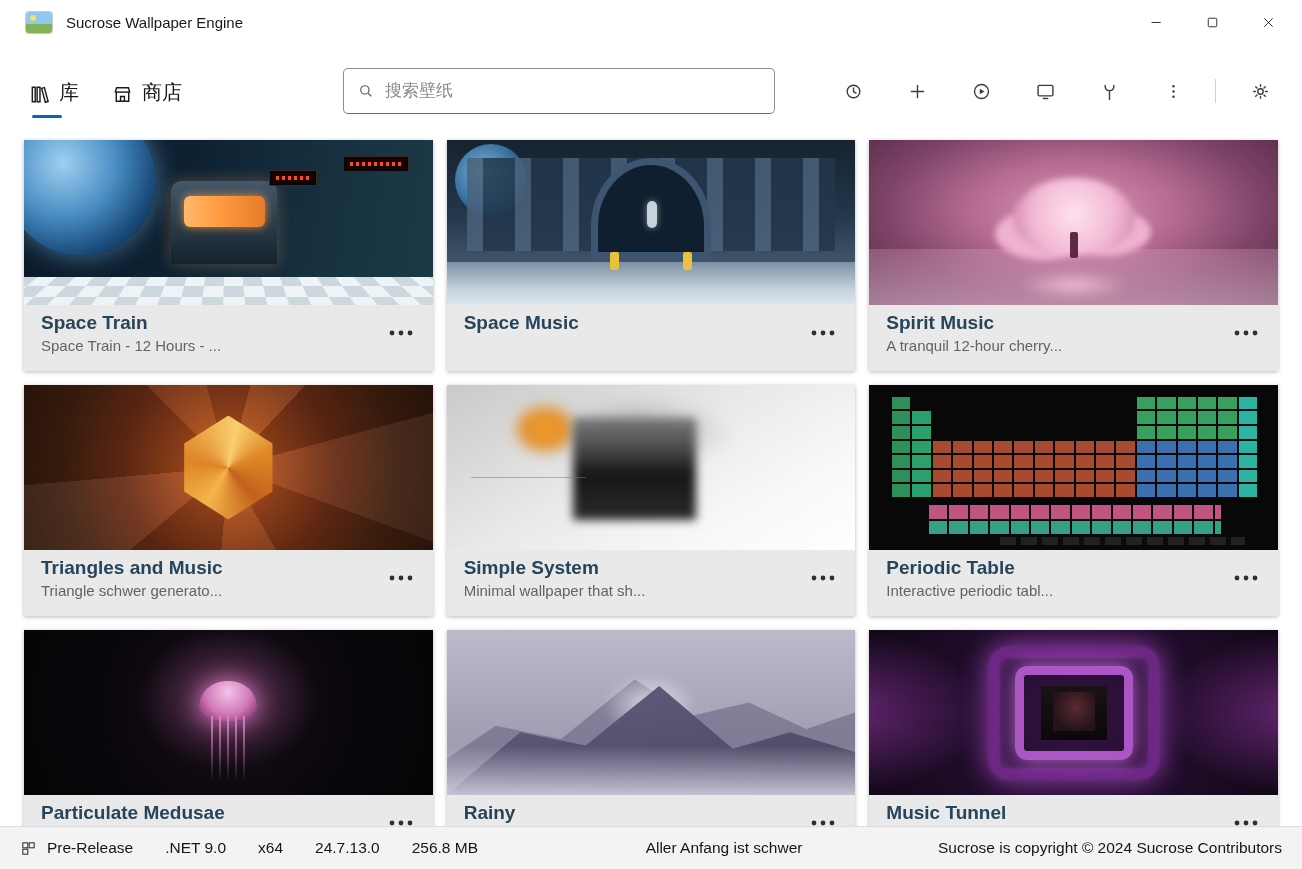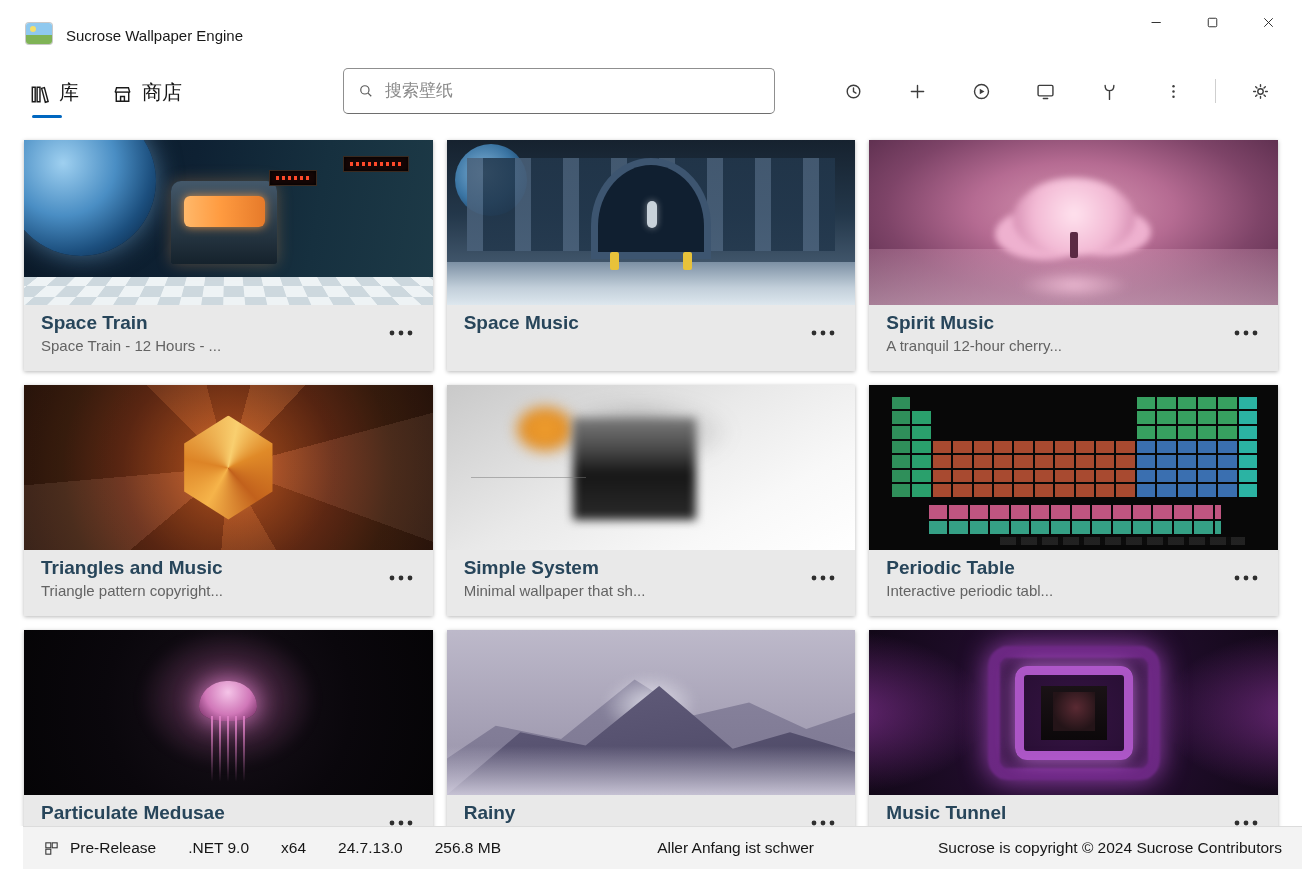--- a/index.html
+++ b/index.html
@@ -4,21 +4,21 @@
 <style>
   * { box-sizing: border-box; margin: 0; padding: 0; }
   html,body { width:1302px; height:869px; }
   body {
     font-family: "Liberation Sans", "DejaVu Sans", sans-serif;
     background:#ffffff; color:#1a1a1a; overflow:hidden;
   }
   .window { position:relative; width:1302px; height:869px; background:#fff; overflow:hidden; }
 
   
-  .titlebar { height:44px; display:flex; align-items:flex-end; padding-left:26px; position:relative; }
+  .titlebar { height:44px; display:flex; align-items:center; padding-left:26px; position:relative; }
   .app-logo { width:26px; height:21px; border-radius:3px; margin-right:14px;
     background:linear-gradient(#8fc9ef 0 58%, #7fb356 58% 100%);
     position:relative; box-shadow:0 0 0 1px #c9c9c9; }
   .app-logo:before { content:""; position:absolute; left:4px; top:3px; width:6px; height:6px;
     border-radius:50%; background:#f5e06a; }
   .win-title { font-size:15px; color:#191919; }
   .win-controls { position:absolute; right:6px; top:0; height:44px; display:flex; align-items:center; }
   .win-btn { width:56px; height:40px; display:flex; align-items:center; justify-content:center; cursor:pointer; background:transparent; border:none; }
   .win-btn svg { width:17px; height:17px; stroke:#222; stroke-width:1.3; fill:none; }
 
@@ -180,21 +180,21 @@
   .t-tun .f2 { position:absolute; left:50%; top:50%; width:118px; height:94px; transform:translate(-50%,-50%);
     border:9px solid rgba(215,110,245,.75); border-radius:12px;
     box-shadow:0 0 18px rgba(225,130,250,.8); }
   .t-tun .screen { position:absolute; left:50%; top:50%; width:66px; height:54px; transform:translate(-50%,-50%);
     background:linear-gradient(#1a1216,#0c080a); }
   .t-tun .fig { position:absolute; left:18%; top:12%; width:64%; height:72%;
     background:radial-gradient(circle at 55% 40%,#5a2a33,#241418 70%); }
 
   
   .statusbar { position:absolute; left:0; right:0; bottom:0; height:43px; background:#f3f3f3;
-    border-top:1px solid #dcdcdc; display:flex; align-items:center; padding:0 20px; font-size:15.5px; color:#161616; z-index:5;margin-left:23px; }
+    border-top:1px solid #dcdcdc; display:flex; align-items:center; padding:0 20px; font-size:15.5px; color:#161616; z-index:5; }
   .statusbar svg { width:17px; height:17px; stroke:#333; stroke-width:1.5; fill:none; margin-right:10px; }
   .status-left { display:flex; align-items:center; }
   .status-left span { margin-right:32px; white-space:nowrap; }
   .status-center { flex:1; text-align:center; white-space:nowrap; }
   .status-right { white-space:nowrap; }
 </style>
 </head>
 <body>
 
 <div class="window">
@@ -367,21 +367,21 @@
       </div>
     </div>
 
     <div class="card">
       <div class="thumb t-tri">
         <div class="facets"></div>
         <div class="gem"></div>
       </div>
       <div class="card-label">
         <div class="card-title">Triangles and Music</div>
-        <div class="card-sub">Triangle pattern copyright...</div>
+        <div class="card-sub">Triangle schwer generato...</div>
         <button class="more-btn">
           <svg viewBox="0 0 26 10">
             <circle cx="4" cy="5" r="2.4"></circle>
               <circle cx="13" cy="5" r="2.4"></circle>
               <circle cx="22" cy="5" r="2.4"></circle>
           </svg>
         </button>
       </div>
     </div>
 

